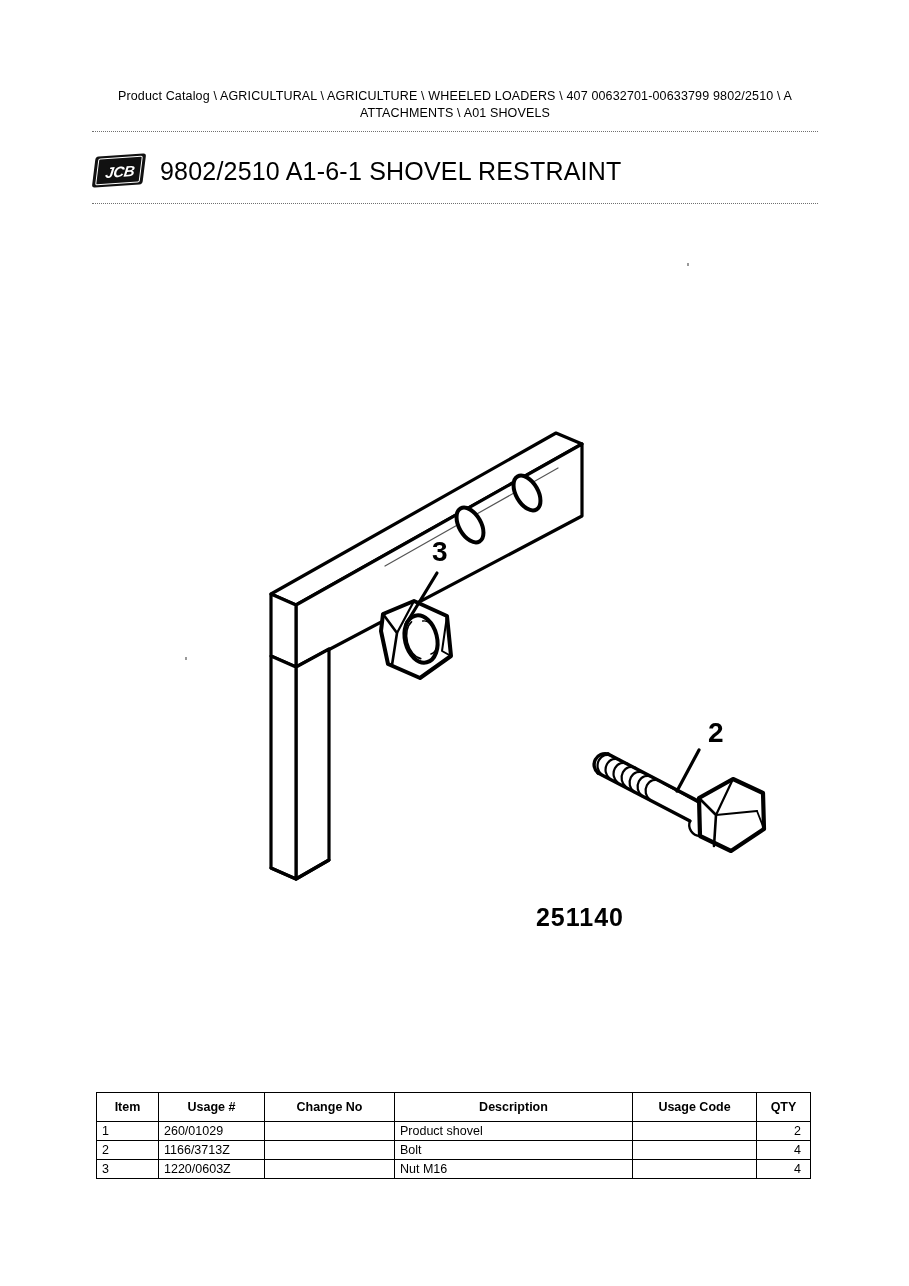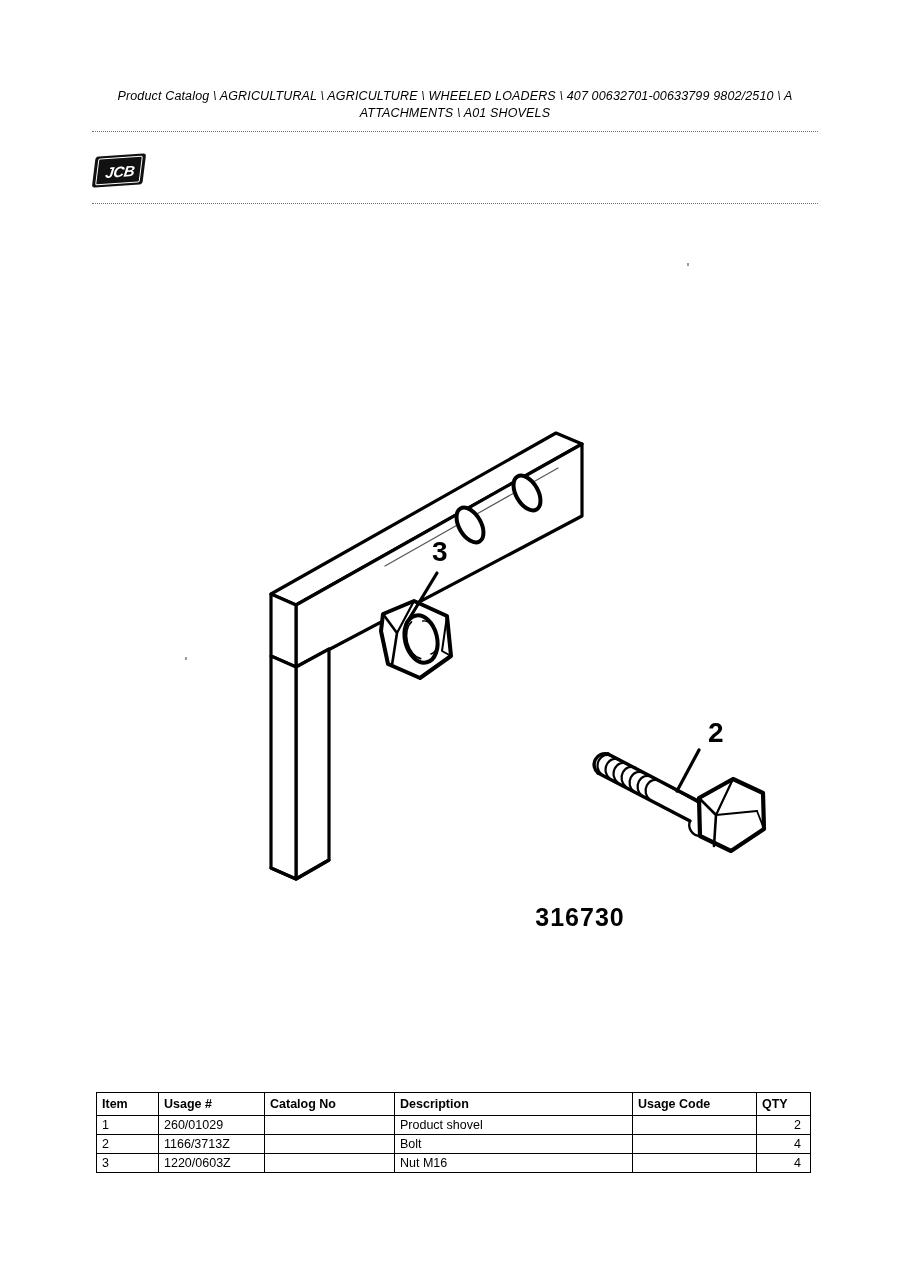--- a/index.html
+++ b/index.html
@@ -25,21 +25,20 @@
     position: absolute;
     left: 92px;
     top: 88px;
     width: 726px;
     text-align: center;
     font-size: 12.5px;
     line-height: 17px;
     letter-spacing: 0.15px;
     color: #000;
     white-space: normal;
-    font-style: italic;
   }
 
   
   .rule {
     position: absolute;
     left: 92px;
     width: 726px;
     height: 0;
     border-top: 1px dotted #707070;
   }
@@ -144,24 +143,24 @@
   }
   .parts-table th,
   .parts-table td {
     border: 1px solid #000000;
     padding: 2px 5px;
     height: 19px;
     box-sizing: border-box;
     vertical-align: middle;
   }
   .parts-table thead th {
-    text-align: left;
+    text-align: center;
     font-weight: bold;
     font-size: 12.5px;
-    height: 23px;
+    height: 29px;
   }
   .parts-table tbody td {
     text-align: left;
     font-weight: normal;
   }
   .parts-table tbody td.qty {
     text-align: right;
     padding-right: 9px;
   }
   .col-item   { width: 62px; }
@@ -186,20 +185,21 @@
   <div class="breadcrumb">Product Catalog \ AGRICULTURAL \ AGRICULTURE \ WHEELED LOADERS \ 407 00632701-00633799 9802/2510 \ A ATTACHMENTS \ A01 SHOVELS</div>
 
   <div class="rule rule-top"></div>
 
   <div class="title-row">
     <div class="jcb-logo">
       <div class="plate"></div>
       <div class="plate-inner"></div>
       <div class="jcb-text">JCB</div>
     </div>
+    <div class="page-title">9802/2510 A1-6-1 SHOVEL RESTRAINT</div>
   </div>
 
   <div class="rule rule-bottom"></div>
 
   <div class="illustration">
     <svg width="909" height="720" viewBox="0 0 909 720">
       <g fill="none" stroke="#000000" stroke-width="3.2" stroke-linejoin="round" stroke-linecap="round">
 
         <g>
 
@@ -278,36 +278,36 @@
 
       <text x="173" y="797" font-family="Liberation Sans, sans-serif" font-size="28" font-weight="bold" fill="#000000">1</text>
       <text x="708" y="527" font-family="Liberation Sans, sans-serif" font-size="28" font-weight="bold" fill="#000000">2</text>
       <text x="432" y="346" font-family="Liberation Sans, sans-serif" font-size="28" font-weight="bold" fill="#000000">3</text>
     </svg>
   </div>
 
   <div class="speck" style="left:687px; top:263px;"></div>
   <div class="speck" style="left:185px; top:657px;"></div>
 
-  <div class="diagram-number">316730</div>
+  <div class="diagram-number">251140</div>
 
   <table class="parts-table">
     <colgroup>
       <col class="col-item">
         <col class="col-part">
         <col class="col-change">
       <col class="col-desc">
         <col class="col-usage">
         <col class="col-qty">
     </colgroup>
     <thead>
       <tr>
         <th>Item</th>
         <th>Usage #</th>
-        <th>Catalog No</th>
+        <th>Change No</th>
         <th>Description</th>
         <th>Usage Code</th>
         <th>QTY</th>
       </tr>
     </thead>
     <tbody>
       <tr>
         <td>1</td>
         <td>260/01029</td>
         <td></td>

